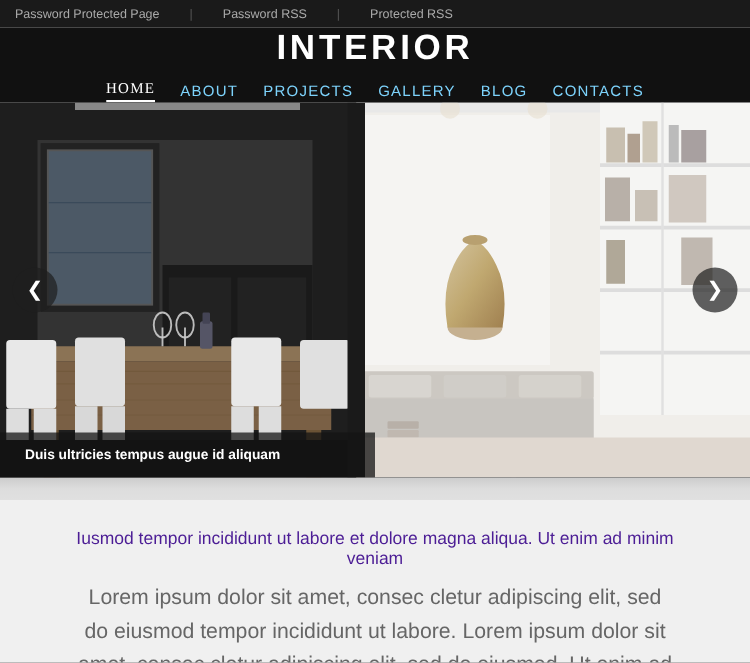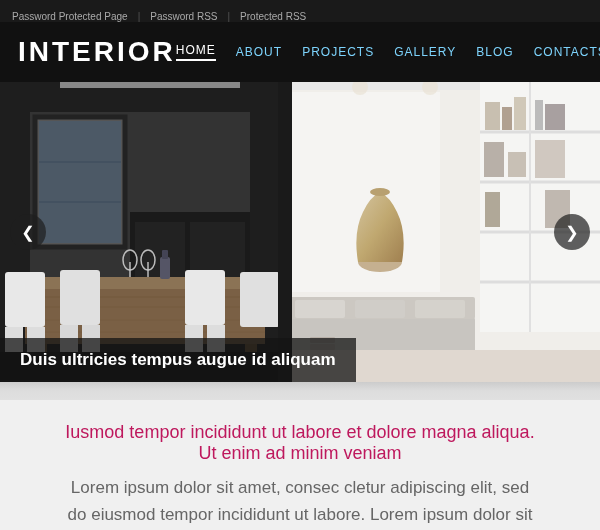--- a/index.html
+++ b/index.html
@@ -9,42 +9,43 @@
       font-family: Arial, sans-serif;
       background: #e8e8e8;
       overflow: hidden;
     }
 
     
     #top-bar {
       background: #1a1a1a;
       height: 22px;
       display: flex;
-      align-items: flex-end;
+      align-items: center;
       padding: 0 12px;
-      gap: 10px;
+      gap: 24px;
     }
     .top-link {
       color: #aaa;
       font-size: 10px;
       text-decoration: none;
       cursor: pointer;
     }
     .top-link:after {
       content: ' ';
     }
 
     
     #header {
       background: #111;
       height: 60px;
       display: flex;
       align-items: center;
       justify-content: space-between;
       padding: 0 18px 0 18px;
+      flex-direction: column;
     }
     #site-title {
       color: #fff;
       font-size: 28px;
       font-weight: bold;
       letter-spacing: 3px;
     }
     #nav {
       display: flex;
       align-items: center;
@@ -54,40 +55,41 @@
       color: #7dd3fc;
       font-size: 12px;
       cursor: pointer;
       letter-spacing: 1px;
       text-transform: uppercase;
     }
     .nav-item.active {
       color: #fff;
       border-bottom: 2px solid #fff;
       padding-bottom: 2px;
+      font-family: Liberation Serif, serif;
     }
 
     
     #slider-container {
       position: relative;
       width: 100%;
       height: 300px;
       overflow: hidden;
       background: #333;
     }
 
     
     #slider-caption {
       position: absolute;
       bottom: 0;
       left: 0;
       background: rgba(20,20,20,0.75);
       color: #fff;
       padding: 12px 20px;
-      font-size: 17px;
+      font-size: 11px;
       font-weight: bold;
       width: auto;
       min-width: 300px;
       max-width: 450px;
     }
 
     
     .slider-arrow {
       position: absolute;
       top: 50%;
@@ -107,22 +109,22 @@
     .slider-arrow.left { left: 10px; }
     .slider-arrow.right { right: 10px; }
 
     
     #content {
       background: #f0f0f0;
       padding: 22px 60px;
       text-align: center;
     }
     #content-title {
-      font-size: 18px;
-      color: #be185d;
+      font-size: 14px;
+      color: #4c1d95;
       margin-bottom: 10px;
       font-weight: normal;
     }
     #content-body {
       font-size: 17px;
       color: #666;
       line-height: 1.6;
     }
 
     

